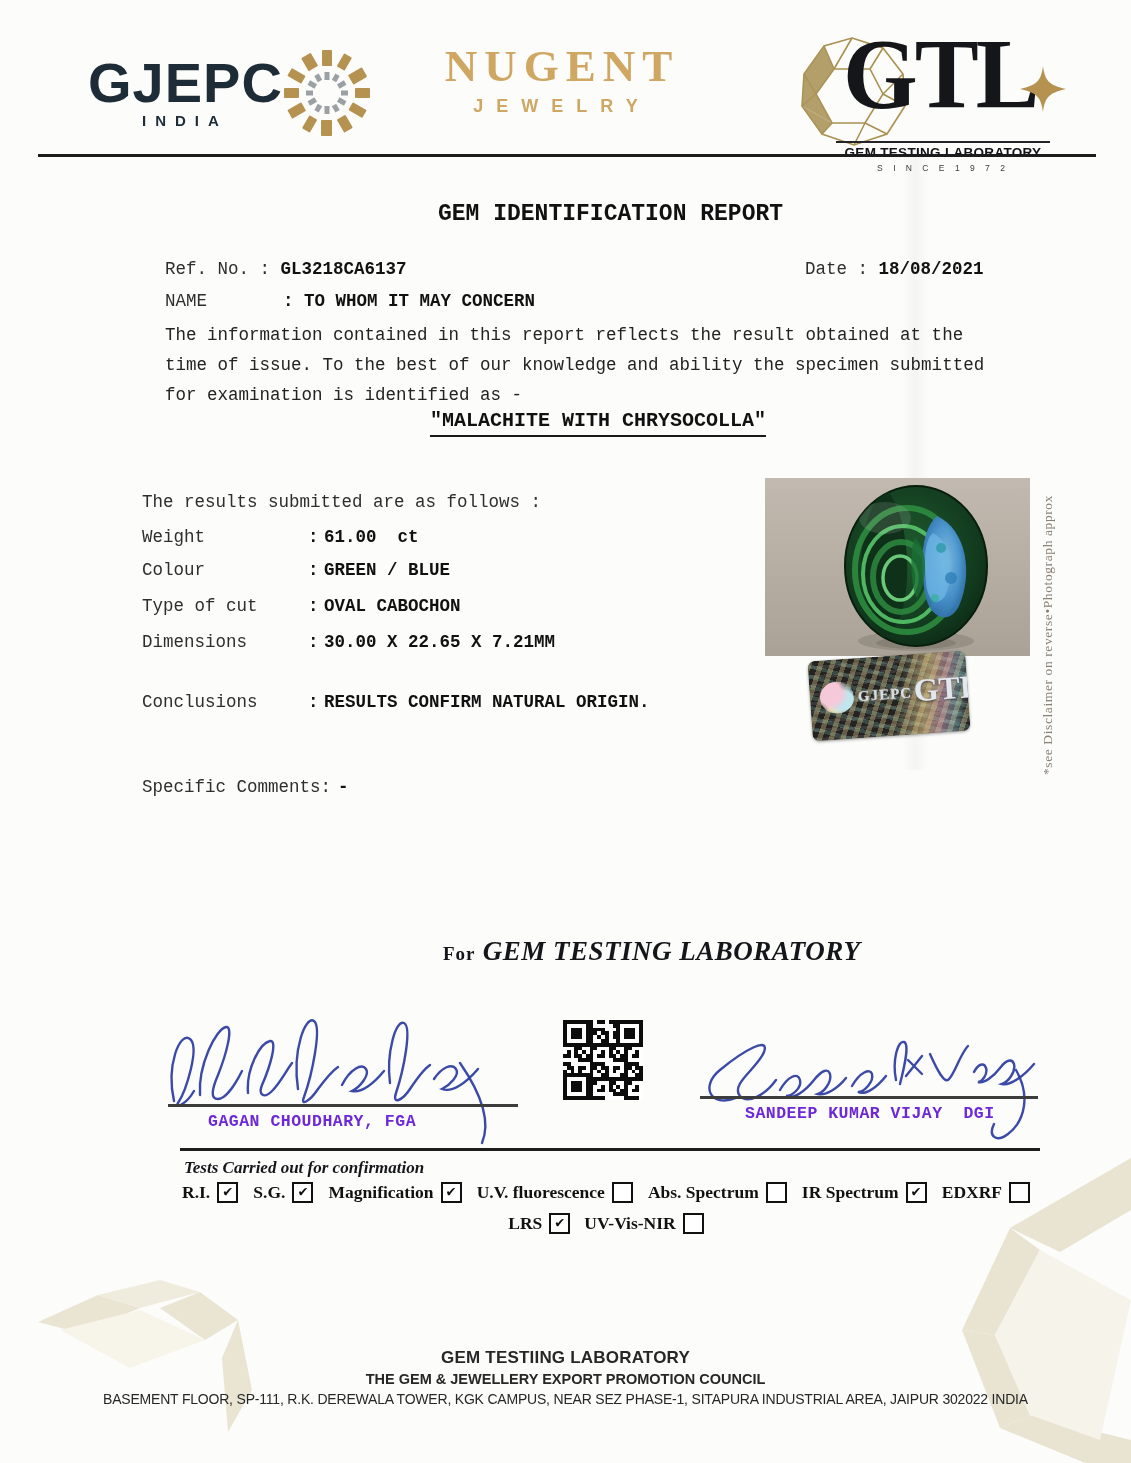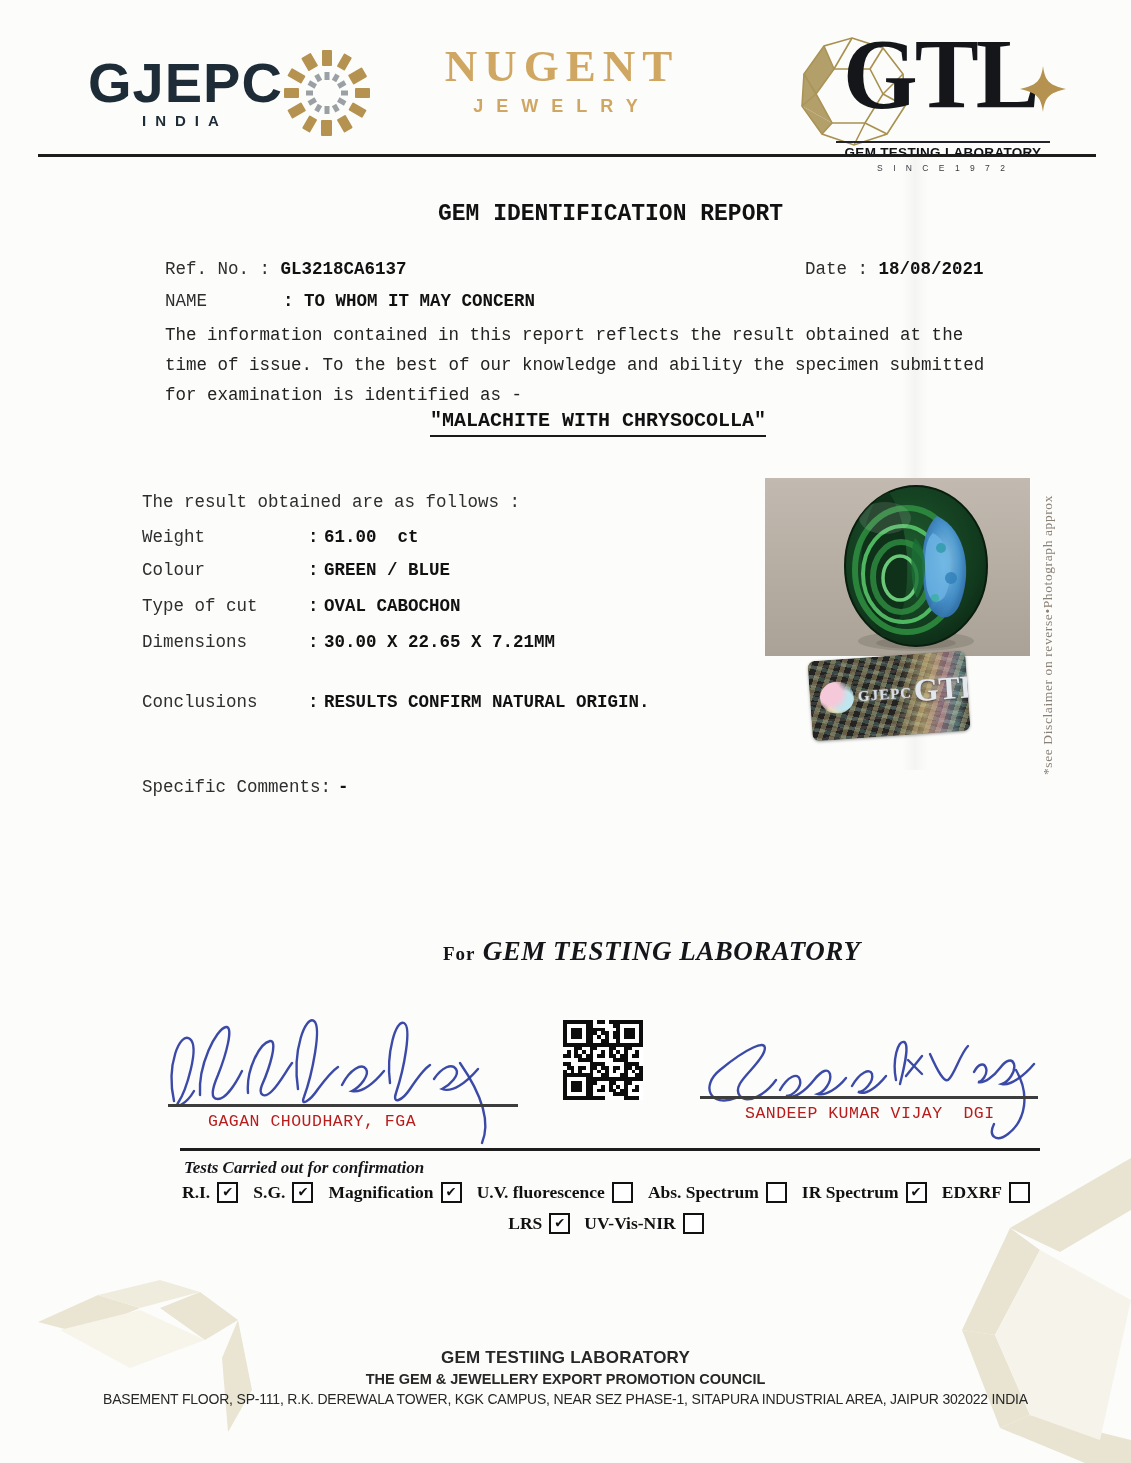--- a/index.html
+++ b/index.html
@@ -75,21 +75,21 @@
   
   .for-lab{left:443px;top:936px;font-family:"Liberation Serif",serif;color:#15161a;}
   .for-lab .for{font-size:19px;font-weight:700;letter-spacing:1px;}
   .for-lab .labname{font-size:27px;font-weight:700;font-style:italic;letter-spacing:.5px;}
   .qr{left:563px;top:1020px;width:80px;height:80px;display:grid;
       grid-template-columns:repeat(21,1fr);grid-template-rows:repeat(21,1fr);background:#fff;}
   .qr i{display:block;}
   .qr i.b{background:#0c0c0c;}
   .sig-line-left{left:168px;top:1104px;width:350px;height:2.5px;background:#3d3d3d;}
   .sig-line-right{left:700px;top:1096px;width:338px;height:2.5px;background:#3d3d3d;}
-  .signer{font-size:16.5px;font-weight:400;color:#b91c1c;letter-spacing:.5px;white-space:pre;}
+  .signer{font-size:16.5px;font-weight:700;color:#6d28d9;letter-spacing:.5px;white-space:pre;}
   .signer-left{left:208px;top:1112px;}
   .signer-right{left:745px;top:1104px;}
   .sig-svg path{fill:none;stroke:var(--ink-blue);stroke-width:2.4;stroke-linecap:round;opacity:.92;}
 
   
   .tests-rule{left:180px;top:1148px;width:860px;height:2.5px;background:#1d1d1d;}
   .tests-head{left:184px;top:1158px;font-family:"Liberation Serif",serif;font-style:italic;font-weight:700;
         font-size:17px;color:#15161a;}
   .tests-row1{left:182px;top:1182px;width:848px;display:flex;justify-content:space-between;align-items:center;}
   .tests-row2{left:182px;top:1213px;width:848px;display:flex;justify-content:center;gap:14px;align-items:center;}
@@ -207,21 +207,21 @@
     <div class="abs mono typed" style="left:165px;top:259px;"><span class="lbl">Ref. No.</span><span class="lbl"> </span><span class="lbl">:</span><span class="val"> </span><span class="val">GL3218CA6137</span></div>
     <div class="abs mono typed" style="left:805px;top:259px;"><span class="lbl">Date</span><span class="lbl"> </span><span class="lbl">:</span><span class="val"> </span><span class="val">18/08/2021</span></div>
 
     <div class="abs mono typed lbl" style="left:165px;top:291px;">NAME</div>
     <div class="abs mono typed" style="left:283px;top:291px;"><span class="val">:</span><span class="val"> </span><span class="val">TO WHOM IT MAY CONCERN</span></div>
 
     <div class="abs para mono" style="white-space:normal;">The information contained in this report reflects the result obtained at the time of issue. To the best of our knowledge and ability the specimen submitted for examination is identified as -</div>
 
     <div class="abs ident mono">"MALACHITE WITH CHRYSOCOLLA"</div>
 
-    <div class="abs mono typed row-label" style="top:492px;left:142px;">The result obtained are as follows :</div>
+    <div class="abs mono typed row-label" style="top:492px;left:142px;">The results submitted are as follows :</div>
 
     <div class="abs mono typed row-label" style="top:527px;">Weight</div>
     <div class="abs mono typed row-colon" style="top:527px;">:</div>
     <div class="abs mono typed row-value" style="top:527px;">61.00  ct</div>
 
     <div class="abs mono typed row-label" style="top:560px;">Colour</div>
     <div class="abs mono typed row-colon" style="top:560px;">:</div>
     <div class="abs mono typed row-value" style="top:560px;">GREEN / BLUE</div>
 
     <div class="abs mono typed row-label" style="top:596px;">Type of cut</div>

